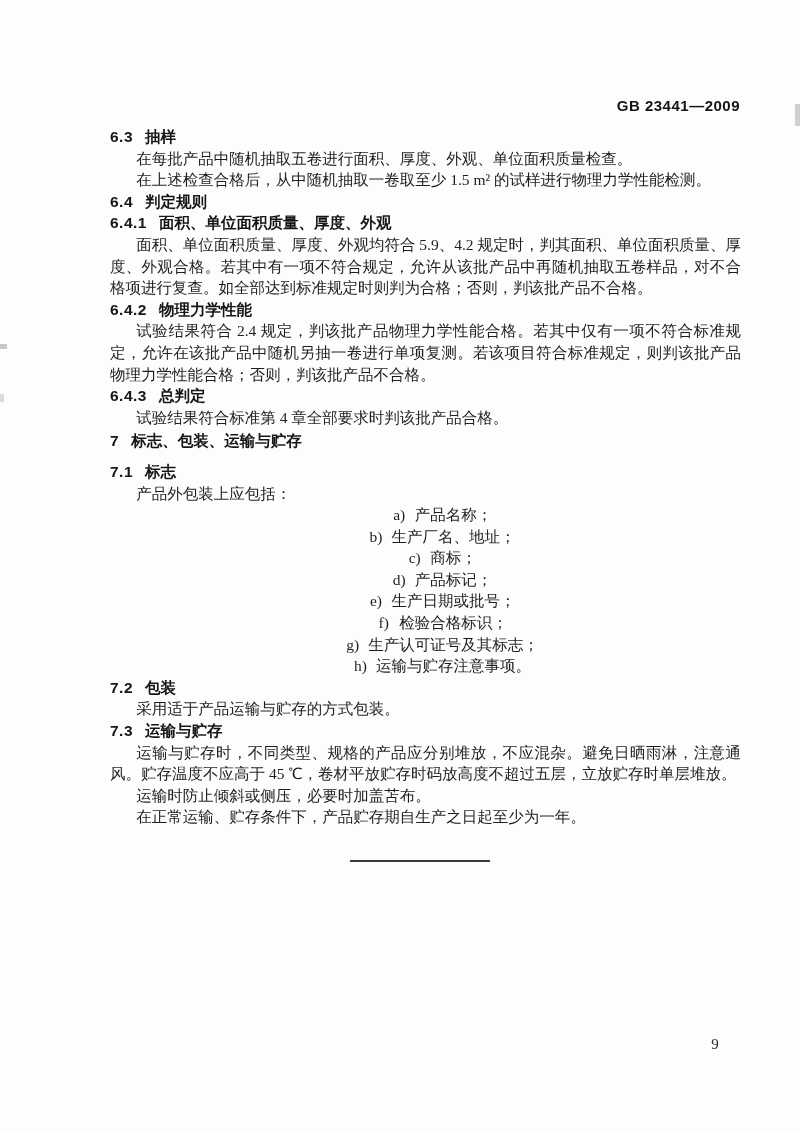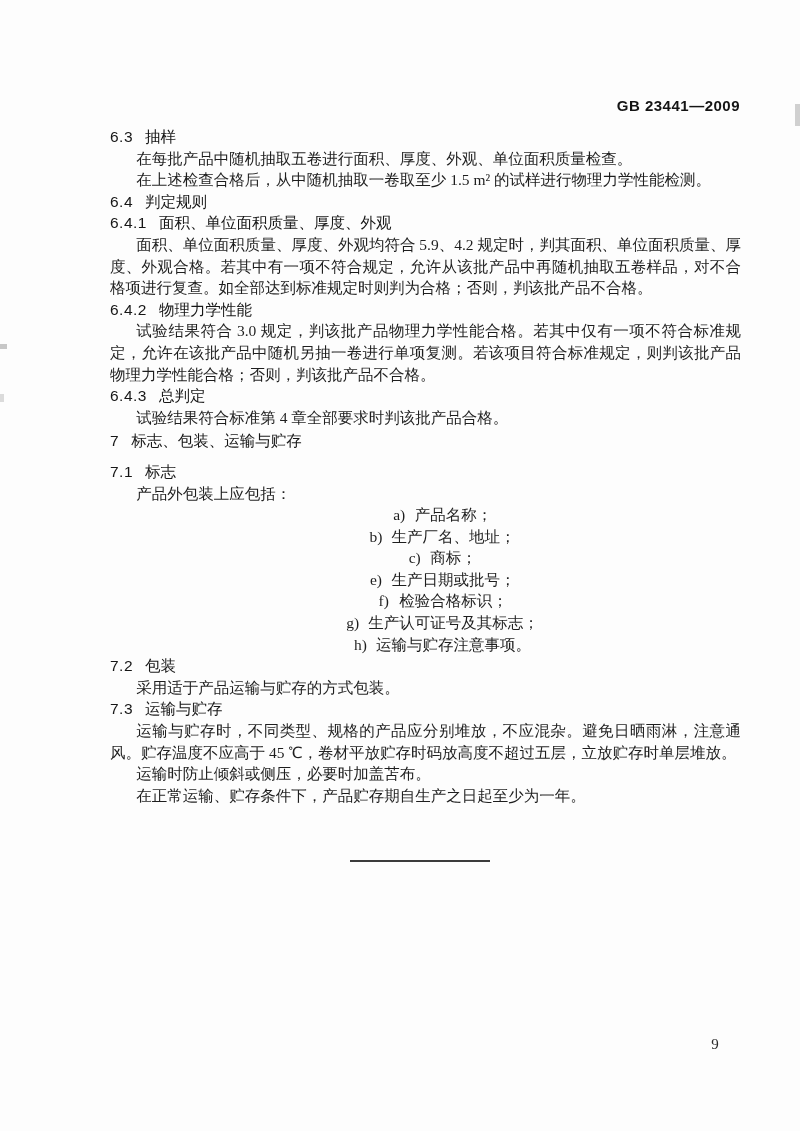--- a/index.html
+++ b/index.html
@@ -30,21 +30,21 @@
     top: 126px;
     left: 110px;
     width: 631px;
     font-size: 15.5px;
     line-height: 21.6px;
     text-align: justify;
     text-justify: inter-ideograph;
   }
   .heading {
     font-family: "Liberation Sans", sans-serif;
-    font-weight: normal;
+    font-weight: bold;
     color: #161616;
     text-align: left;
   }
   .heading .h-num { margin-right: 12px; letter-spacing: 0.5px; }
   .heading.chapter { margin-top: 2px; margin-bottom: 9px; }
   .para { text-indent: 1.7em; }
   .li { padding-left: 25px; text-align: center; }
   .li .li-marker { display: inline-block; width: 31px; }
   .end-divider {
     position: absolute;
@@ -78,29 +78,30 @@
   </div>
 
   <main class="doc" id="doc-body">
       <div class="heading clause"><span class="h-num">6.3</span><span class="h-title">抽样</span></div>
       <p class="para">在每批产品中随机抽取五卷进行面积、厚度、外观、单位面积质量检查。</p>
       <p class="para">在上述检查合格后，从中随机抽取一卷取至少 1.5 m² 的试样进行物理力学性能检测。</p>
       <div class="heading clause"><span class="h-num">6.4</span><span class="h-title">判定规则</span></div>
       <div class="heading clause"><span class="h-num">6.4.1</span><span class="h-title">面积、单位面积质量、厚度、外观</span></div>
       <p class="para">面积、单位面积质量、厚度、外观均符合 5.9、4.2 规定时，判其面积、单位面积质量、厚度、外观合格。若其中有一项不符合规定，允许从该批产品中再随机抽取五卷样品，对不合格项进行复查。如全部达到标准规定时则判为合格；否则，判该批产品不合格。</p>
       <div class="heading clause"><span class="h-num">6.4.2</span><span class="h-title">物理力学性能</span></div>
-      <p class="para">试验结果符合 3.0 规定，判该批产品物理力学性能合格。若其中仅有一项不符合标准规定，允许在该批产品中随机另抽一卷进行单项复测。若该项目符合标准规定，则判该批产品物理力学性能合格；否则，判该批产品不合格。</p>
+      <p class="para">试验结果符合 2.4 规定，判该批产品物理力学性能合格。若其中仅有一项不符合标准规定，允许在该批产品中随机另抽一卷进行单项复测。若该项目符合标准规定，则判该批产品物理力学性能合格；否则，判该批产品不合格。</p>
       <div class="heading clause"><span class="h-num">6.4.3</span><span class="h-title">总判定</span></div>
       <p class="para">试验结果符合标准第 4 章全部要求时判该批产品合格。</p>
       <div class="heading chapter"><span class="h-num">7</span><span class="h-title">标志、包装、运输与贮存</span></div>
       <div class="heading clause"><span class="h-num">7.1</span><span class="h-title">标志</span></div>
       <p class="para">产品外包装上应包括：</p>
       <p class="li"><span class="li-marker">a)</span><span class="li-text">产品名称；</span></p>
       <p class="li"><span class="li-marker">b)</span><span class="li-text">生产厂名、地址；</span></p>
       <p class="li"><span class="li-marker">c)</span><span class="li-text">商标；</span></p>
+      <p class="li"><span class="li-marker">d)</span><span class="li-text">产品标记；</span></p>
       <p class="li"><span class="li-marker">e)</span><span class="li-text">生产日期或批号；</span></p>
       <p class="li"><span class="li-marker">f)</span><span class="li-text">检验合格标识；</span></p>
       <p class="li"><span class="li-marker">g)</span><span class="li-text">生产认可证号及其标志；</span></p>
       <p class="li"><span class="li-marker">h)</span><span class="li-text">运输与贮存注意事项。</span></p>
       <div class="heading clause"><span class="h-num">7.2</span><span class="h-title">包装</span></div>
       <p class="para">采用适于产品运输与贮存的方式包装。</p>
       <div class="heading clause"><span class="h-num">7.3</span><span class="h-title">运输与贮存</span></div>
       <p class="para">运输与贮存时，不同类型、规格的产品应分别堆放，不应混杂。避免日晒雨淋，注意通风。贮存温度不应高于 45 ℃，卷材平放贮存时码放高度不超过五层，立放贮存时单层堆放。</p>
       <p class="para">运输时防止倾斜或侧压，必要时加盖苫布。</p>
       <p class="para">在正常运输、贮存条件下，产品贮存期自生产之日起至少为一年。</p>

